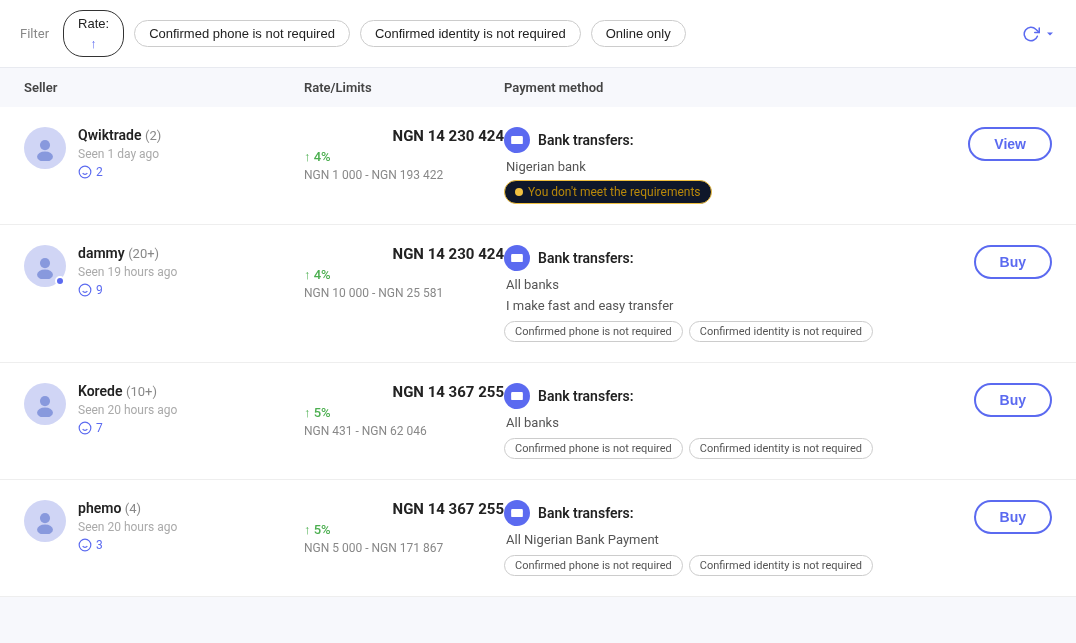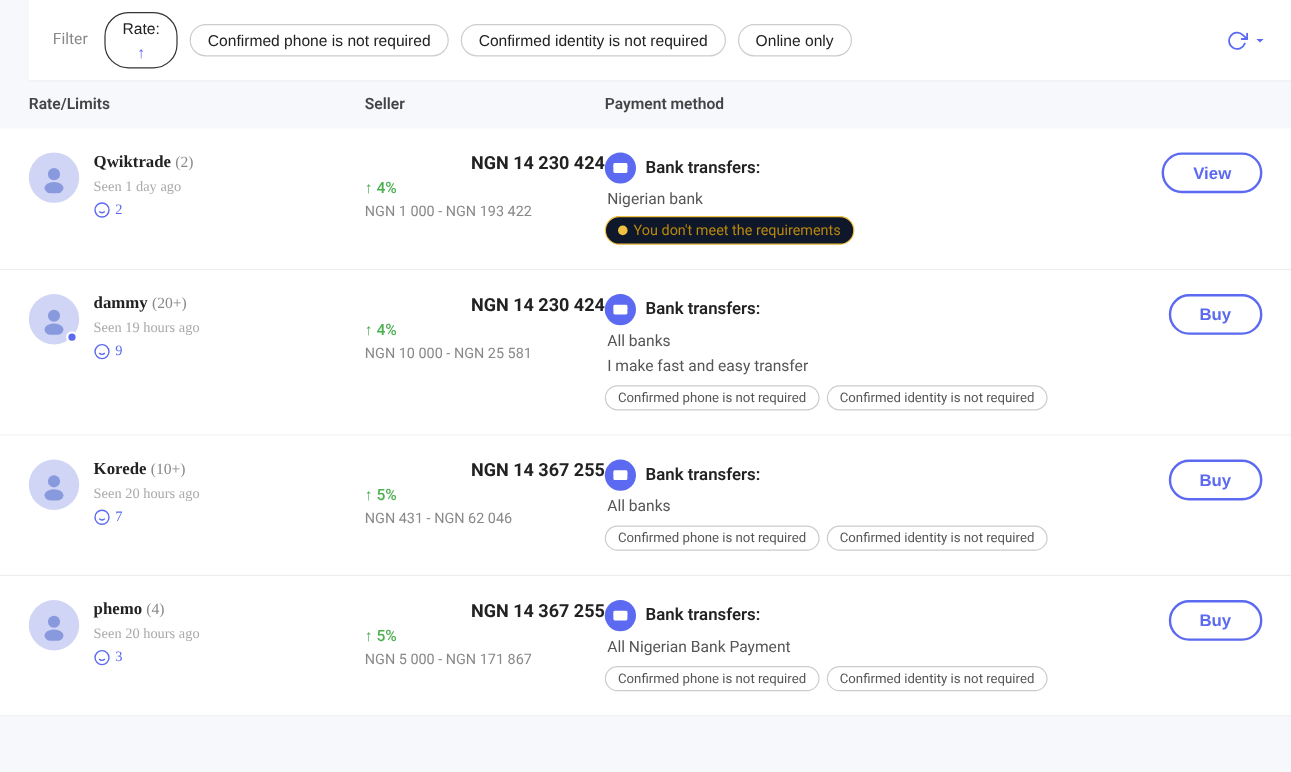--- a/index.html
+++ b/index.html
@@ -5,21 +5,20 @@
     * { box-sizing: border-box; margin: 0; padding: 0; }
     body { font-family: -apple-system, BlinkMacSystemFont, 'Segoe UI', Roboto, sans-serif; background: #f7f8fc; color: #222; font-size: 14px; }
 
     .top-bar {
       display: flex;
       align-items: center;
       padding: 10px 20px;
       background: #fff;
       border-bottom: 1px solid #e8eaf0;
       gap: 10px;
-      margin-left: 24px;
     }
     .filter-label {
       color: #888;
       font-size: 13px;
       margin-right: 4px;
     }
     .filter-btn {
       display: flex;
       align-items: center;
       gap: 5px;
@@ -60,21 +59,20 @@
       font-weight: 600;
       font-size: 13px;
       color: #444;
       background: #f7f8fc;
     }
 
     .seller-cell {
       display: flex;
       gap: 12px;
       align-items: flex-start;
-      font-family: Liberation Serif, serif;
     }
     .avatar {
       width: 42px;
       height: 42px;
       border-radius: 50%;
       background: #d0d5f5;
       display: flex;
       align-items: center;
       justify-content: center;
       position: relative;
@@ -191,22 +189,22 @@
       <polyline points="23 4 23 10 17 10"></polyline>
       <path d="M20.49 15a9 9 0 1 1-2.12-9.36L23 10"></path>
     </svg>
     <svg width="12" height="12" viewBox="0 0 24 24" fill="#5b6af0">
       <path d="M6 9l6 6 6-6"></path>
     </svg>
   </button>
 </div>
 
 <div class="table-header">
+  <span>Seller</span>
   <span>Rate/Limits</span>
-  <span>Seller</span>
   <span>Payment method</span>
 </div>
 
 <div id="rows-container">
     <div class="row-with-action">
       <div class="seller-cell">
         <div class="avatar">
           <svg viewBox="0 0 36 36" fill="none" xmlns="http://www.w3.org/2000/svg">
     <circle cx="18" cy="14" r="7" fill="#8899dd"></circle>
     <ellipse cx="18" cy="30" rx="11" ry="7" fill="#8899dd"></ellipse>

